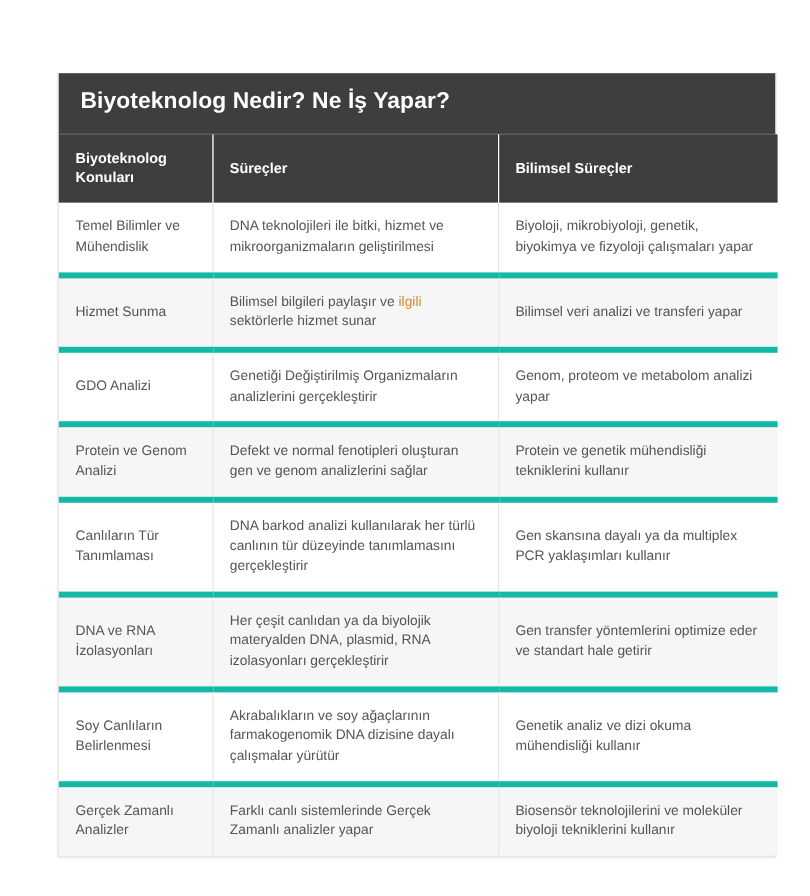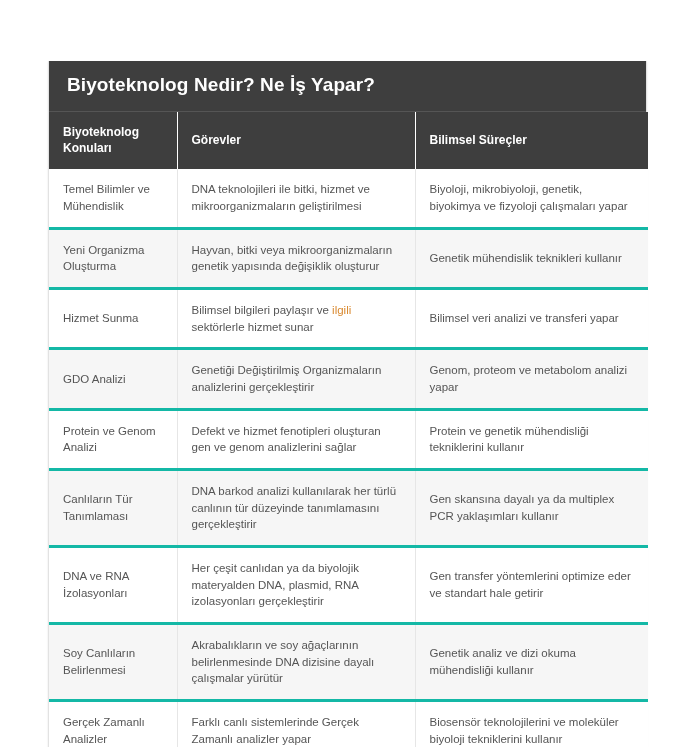--- a/index.html
+++ b/index.html
@@ -75,21 +75,21 @@
   }
   thead th:last-child { border-right: none; }
 
   tbody td {
     font-size: 11.5px;
     color: #555555;
     line-height: 1.45;
     vertical-align: middle;
     padding: 12px 14px 12px 14px;
     border-right: 1px solid #e6e6e6;
-    border-bottom: 3px solid #14b8a6;
+    border-bottom: 5px solid #14b8a6;
     box-sizing: border-box;
   }
   tbody td:last-child { border-right: none; }
   tbody tr:last-child td { border-bottom: none; }
 
   tbody tr:nth-child(even) td {
     background: #f6f6f6;
   }
   tbody tr:nth-child(odd) td {
     background: #ffffff;
@@ -115,72 +115,67 @@
 
     <table class="data-table">
       <colgroup>
         <col class="c1">
         <col class="c2">
         <col class="c3">
       </colgroup>
       <thead>
         <tr>
           <th>Biyoteknolog Konuları</th>
-          <th>Görevler</th>
+          <th>Süreçler</th>
           <th>Bilimsel Süreçler</th>
         </tr>
       </thead>
       <tbody>
 
         <tr>
           <td class="col-topic">Temel Bilimler ve Mühendislik</td>
           <td class="col-task">DNA teknolojileri ile bitki, hizmet ve mikroorganizmaların geliştirilmesi</td>
           <td class="col-process">Biyoloji, mikrobiyoloji, genetik, biyokimya ve fizyoloji çalışmaları yapar</td>
         </tr>
 
-        <tr>
-          <td class="col-topic">Yeni Organizma Oluşturma</td>
-          <td class="col-task">Hayvan, bitki veya mikroorganizmaların genetik yapısında değişiklik oluşturur</td>
-          <td class="col-process">Genetik mühendislik teknikleri kullanır</td>
-        </tr>
 
         <tr>
           <td class="col-topic">Hizmet Sunma</td>
           <td class="col-task"><span>Bilimsel bilgileri paylaşır ve </span><a href="#" class="inline-link">ilgili</a><span> sektörlerle hizmet sunar</span></td>
           <td class="col-process">Bilimsel veri analizi ve transferi yapar</td>
         </tr>
 
         <tr>
           <td class="col-topic">GDO Analizi</td>
           <td class="col-task">Genetiği Değiştirilmiş Organizmaların analizlerini gerçekleştirir</td>
           <td class="col-process">Genom, proteom ve metabolom analizi yapar</td>
         </tr>
 
         <tr>
           <td class="col-topic">Protein ve Genom Analizi</td>
-          <td class="col-task">Defekt ve hizmet fenotipleri oluşturan gen ve genom analizlerini sağlar</td>
+          <td class="col-task">Defekt ve normal fenotipleri oluşturan gen ve genom analizlerini sağlar</td>
           <td class="col-process">Protein ve genetik mühendisliği tekniklerini kullanır</td>
         </tr>
 
 
         <tr>
           <td class="col-topic">Canlıların Tür Tanımlaması</td>
           <td class="col-task">DNA barkod analizi kullanılarak her türlü canlının tür düzeyinde tanımlamasını gerçekleştirir</td>
           <td class="col-process">Gen skansına dayalı ya da multiplex PCR yaklaşımları kullanır</td>
         </tr>
 
         <tr>
           <td class="col-topic">DNA ve RNA İzolasyonları</td>
           <td class="col-task">Her çeşit canlıdan ya da biyolojik materyalden DNA, plasmid, RNA izolasyonları gerçekleştirir</td>
           <td class="col-process">Gen transfer yöntemlerini optimize eder ve standart hale getirir</td>
         </tr>
 
         <tr>
           <td class="col-topic">Soy Canlıların Belirlenmesi</td>
-          <td class="col-task">Akrabalıkların ve soy ağaçlarının belirlenmesinde DNA dizisine dayalı çalışmalar yürütür</td>
+          <td class="col-task">Akrabalıkların ve soy ağaçlarının farmakogenomik DNA dizisine dayalı çalışmalar yürütür</td>
           <td class="col-process">Genetik analiz ve dizi okuma mühendisliği kullanır</td>
         </tr>
 
         <tr>
           <td class="col-topic">Gerçek Zamanlı Analizler</td>
           <td class="col-task">Farklı canlı sistemlerinde Gerçek Zamanlı analizler yapar</td>
           <td class="col-process">Biosensör teknolojilerini ve moleküler biyoloji tekniklerini kullanır</td>
         </tr>
 
       </tbody>

